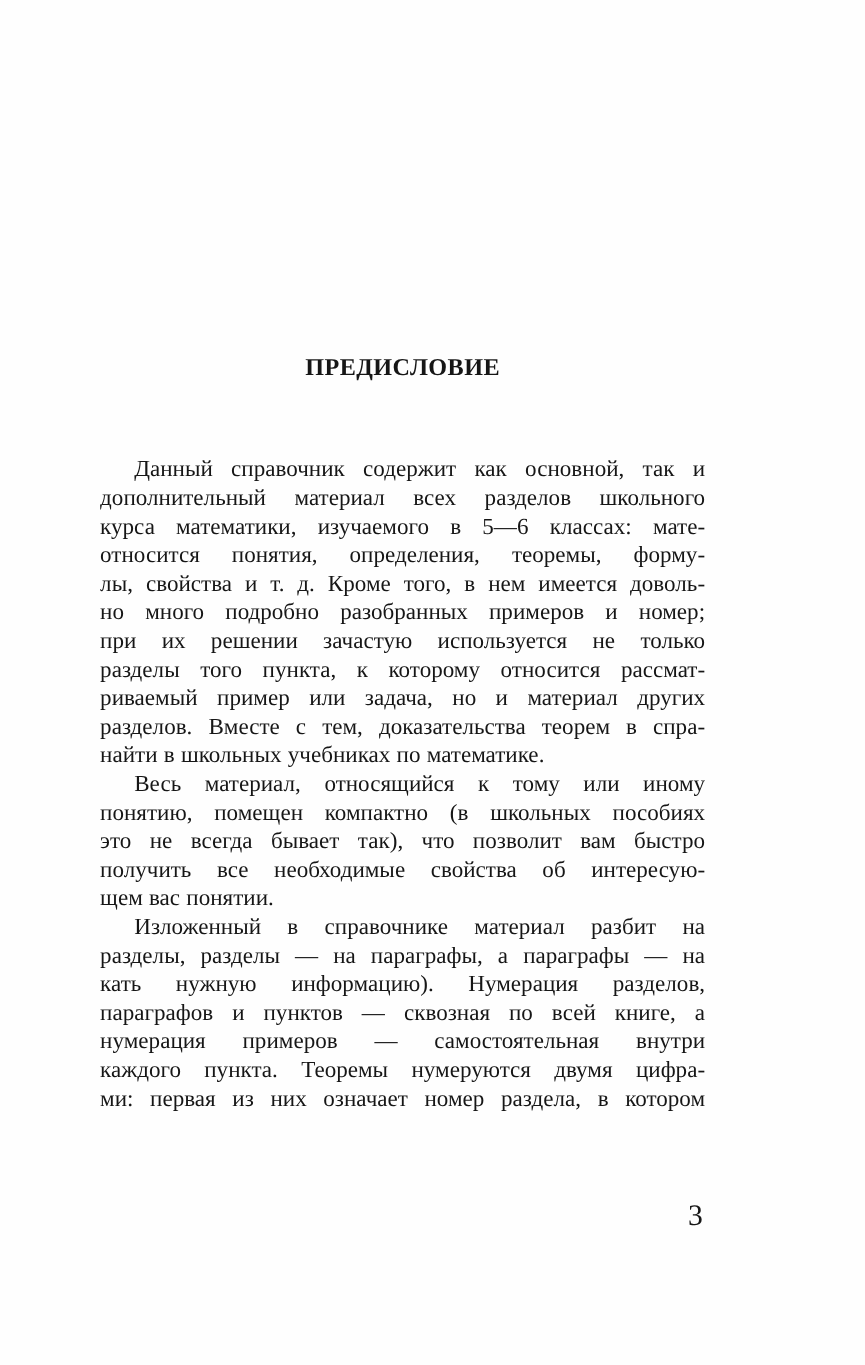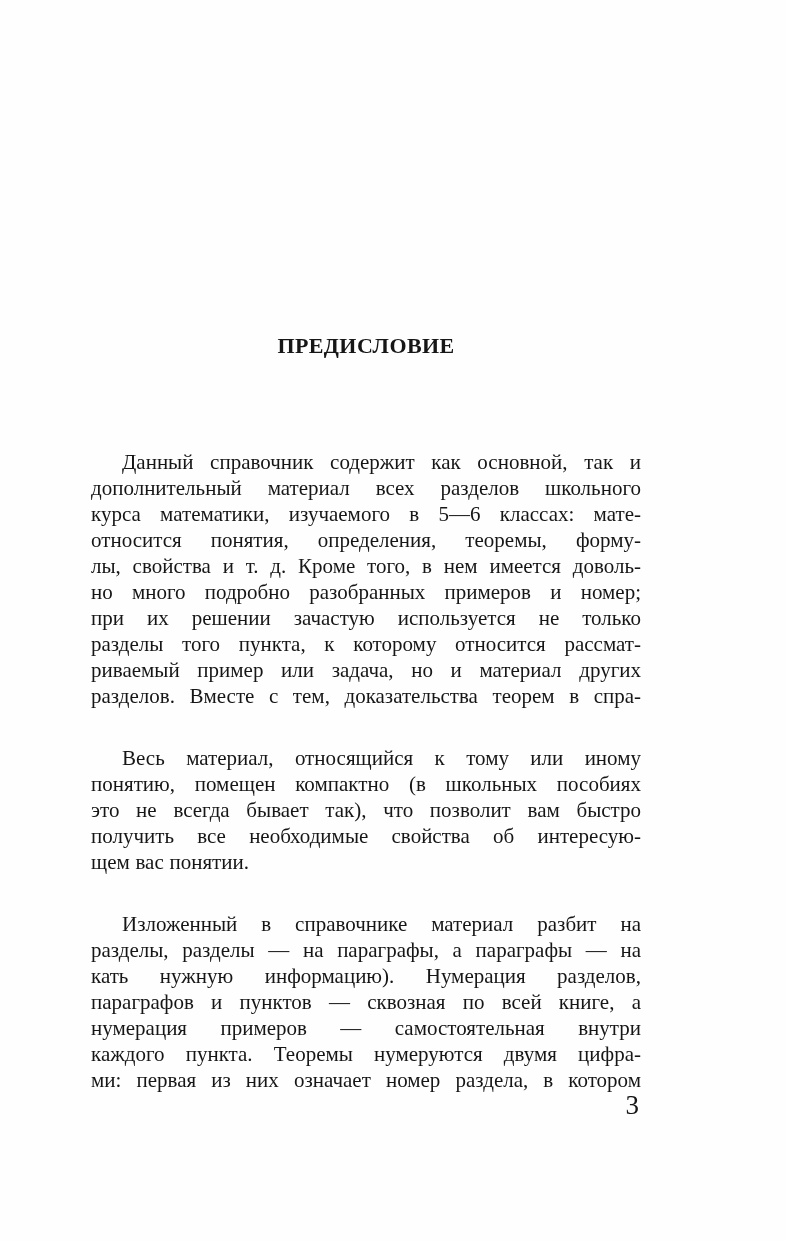--- a/index.html
+++ b/index.html
@@ -11,21 +11,21 @@
     position: relative;
     width: 786px;
     height: 1241px;
     background: #fefefe;
     font-family: "Liberation Serif", "DejaVu Serif", serif;
     color: #161616;
     overflow: hidden;
   }
   .heading {
     position: absolute;
-    top: 332px;
+    top: 320px;
     left: 91px;
     width: 550px;
     margin: 0;
     text-align: center;
     font-size: 22px;
     line-height: 27px;
     font-weight: 700;
     letter-spacing: 0.4px;
   }
   .text-block {
@@ -43,21 +43,20 @@
     height: 26px;
     overflow: hidden;
     text-align: justify;
     text-align-last: justify;
     -moz-text-align-last: justify;
     white-space: normal;
     word-spacing: 0.02em;
   }
   .line.indent {
     text-indent: 31px;
-    margin-top: 36px;
   }
   .line.ragged {
     text-align-last: left;
     -moz-text-align-last: left;
   }
   .folio {
     position: absolute;
     top: 1090px;
     left: 91px;
     width: 548px;
@@ -77,20 +76,21 @@
         <div class="line indent">Данный справочник содержит как основной, так и</div>
         <div class="line">дополнительный материал всех разделов школьного</div>
         <div class="line">курса математики, изучаемого в 5—6 классах: мате-</div>
         <div class="line">относится понятия, определения, теоремы, форму-</div>
         <div class="line">лы, свойства и т. д. Кроме того, в нем имеется доволь-</div>
         <div class="line">но много подробно разобранных примеров и номер;</div>
         <div class="line">при их решении зачастую используется не только</div>
         <div class="line">разделы того пункта, к которому относится рассмат-</div>
         <div class="line">риваемый пример или задача, но и материал других</div>
         <div class="line">разделов. Вместе с тем, доказательства теорем в спра-</div>
+        <div class="line ragged">найти в школьных учебниках по математике.</div>
       </div>
       <div class="paragraph">
         <div class="line indent">Весь материал, относящийся к тому или иному</div>
         <div class="line">понятию, помещен компактно (в школьных пособиях</div>
         <div class="line">это не всегда бывает так), что позволит вам быстро</div>
         <div class="line">получить все необходимые свойства об интересую-</div>
         <div class="line ragged">щем вас понятии.</div>
       </div>
       <div class="paragraph">
         <div class="line indent">Изложенный в справочнике материал разбит на</div>

